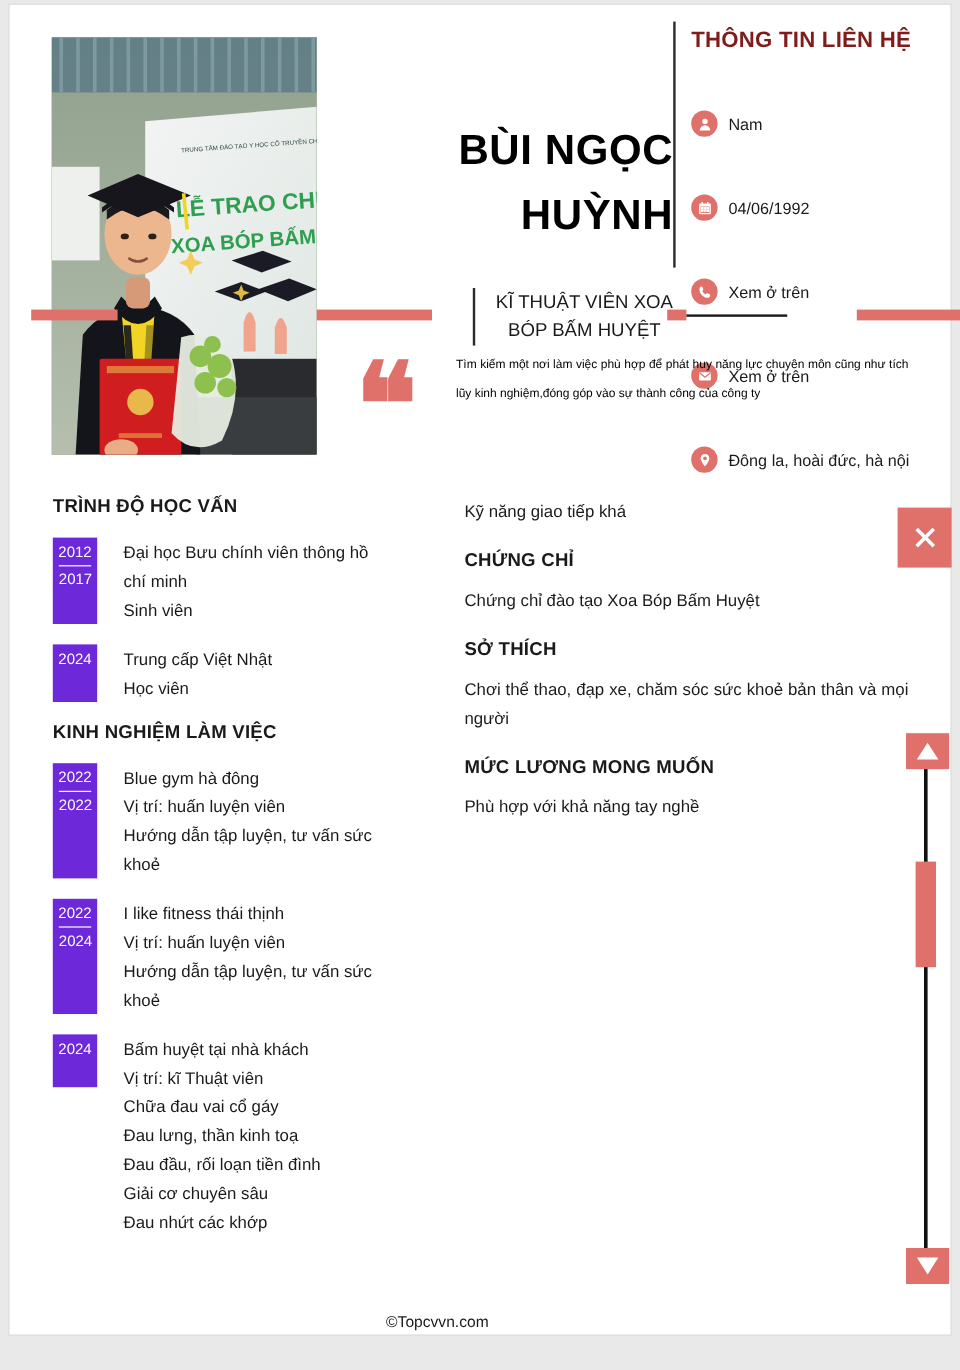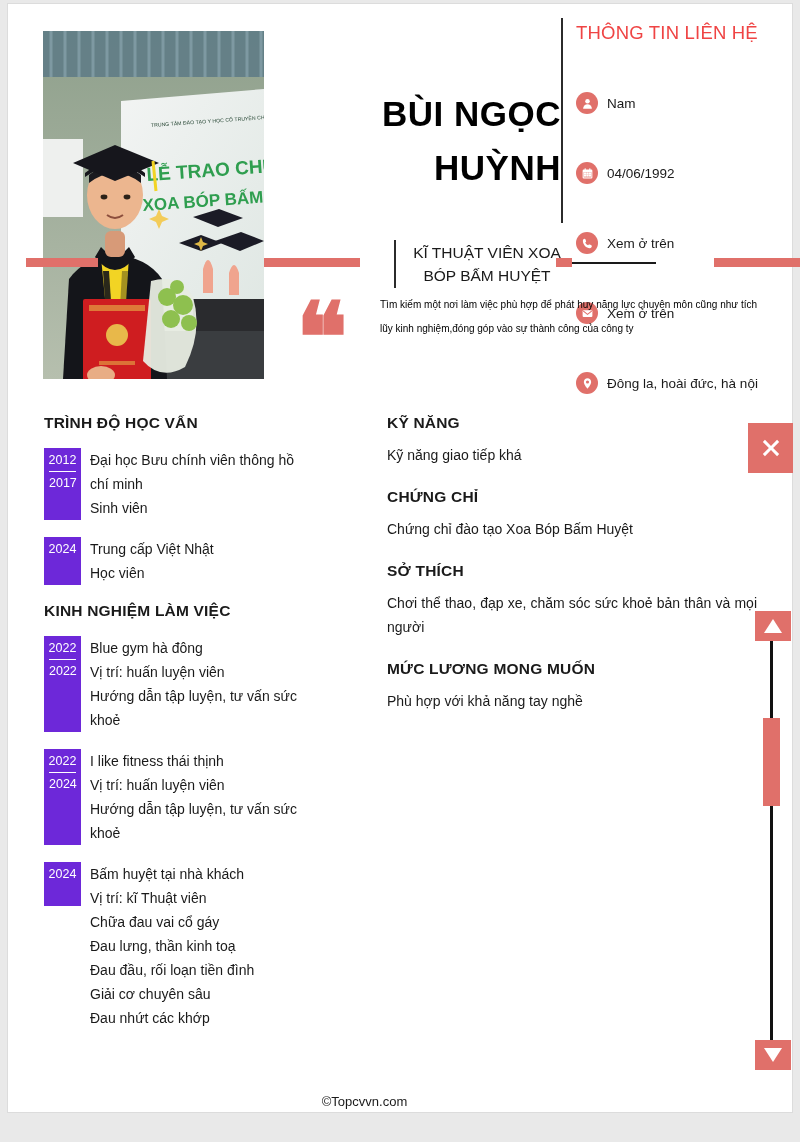--- a/index.html
+++ b/index.html
@@ -39,21 +39,21 @@
     width: 221px;
     height: 348px;
     overflow: hidden;
     background: #9aa88f;
   }
   .photo svg { display: block; width: 100%; height: 100%; }
 
   .name-block {
     position: absolute;
     left: 270px;
-    top: 83px;
+    top: 95px;
     width: 283px;
     text-align: right;
   }
   .name-line {
     font-size: 35px;
     font-weight: 700;
     letter-spacing: 0.5px;
     line-height: 54px;
     color: #000;
     white-space: nowrap;
@@ -69,22 +69,22 @@
   }
 
   .contact {
     position: absolute;
     left: 568px;
     top: 18px;
     width: 225px;
   }
   .contact-title {
     font-size: 18.5px;
-    font-weight: 400;
-    color: #ef4444;
+    font-weight: 700;
+    color: #7f1d1d;
     letter-spacing: 0.2px;
     white-space: nowrap;
   }
   .c-row {
     display: flex;
     align-items: center;
     margin-bottom: 9px;
     margin-top: 48px;
   }
   .c-icon {
@@ -207,21 +207,21 @@
     padding-top: 1px;
   }
   .yearbox .yr { display: block; }
   .yearbox .yr + .yr {
     border-top: 1.5px solid #ffffff;
     width: 27px;
     margin: 0 auto;
   }
   .entry-body {
     flex: 1 1 auto;
-    padding-left: 9px;
+    padding-left: 22px;
   }
   .entry-body div {
     font-size: 14px;
     line-height: 24px;
     color: #1a1a1a;
   }
 
   .sec-block { margin-bottom: 21px; }
   .sec-text {
     font-size: 14px;
@@ -525,21 +525,20 @@
             <div>Đau đầu, rối loạn tiền đình</div>
             <div>Giải cơ chuyên sâu</div>
             <div>Đau nhứt các khớp</div>
           </div>
         </div>
       </div>
     </div>
 
     <div class="col-right">
       <div class="sec-block">
-        <div class="sec-title">KỸ NĂNG</div>
         <div class="sec-text">Kỹ năng giao tiếp khá</div>
       </div>
 
       <div class="sec-block">
         <div class="sec-title">CHỨNG CHỈ</div>
         <div class="sec-text">Chứng chỉ đào tạo Xoa Bóp Bấm Huyệt</div>
       </div>
 
       <div class="sec-block">
         <div class="sec-title">SỞ THÍCH</div>

